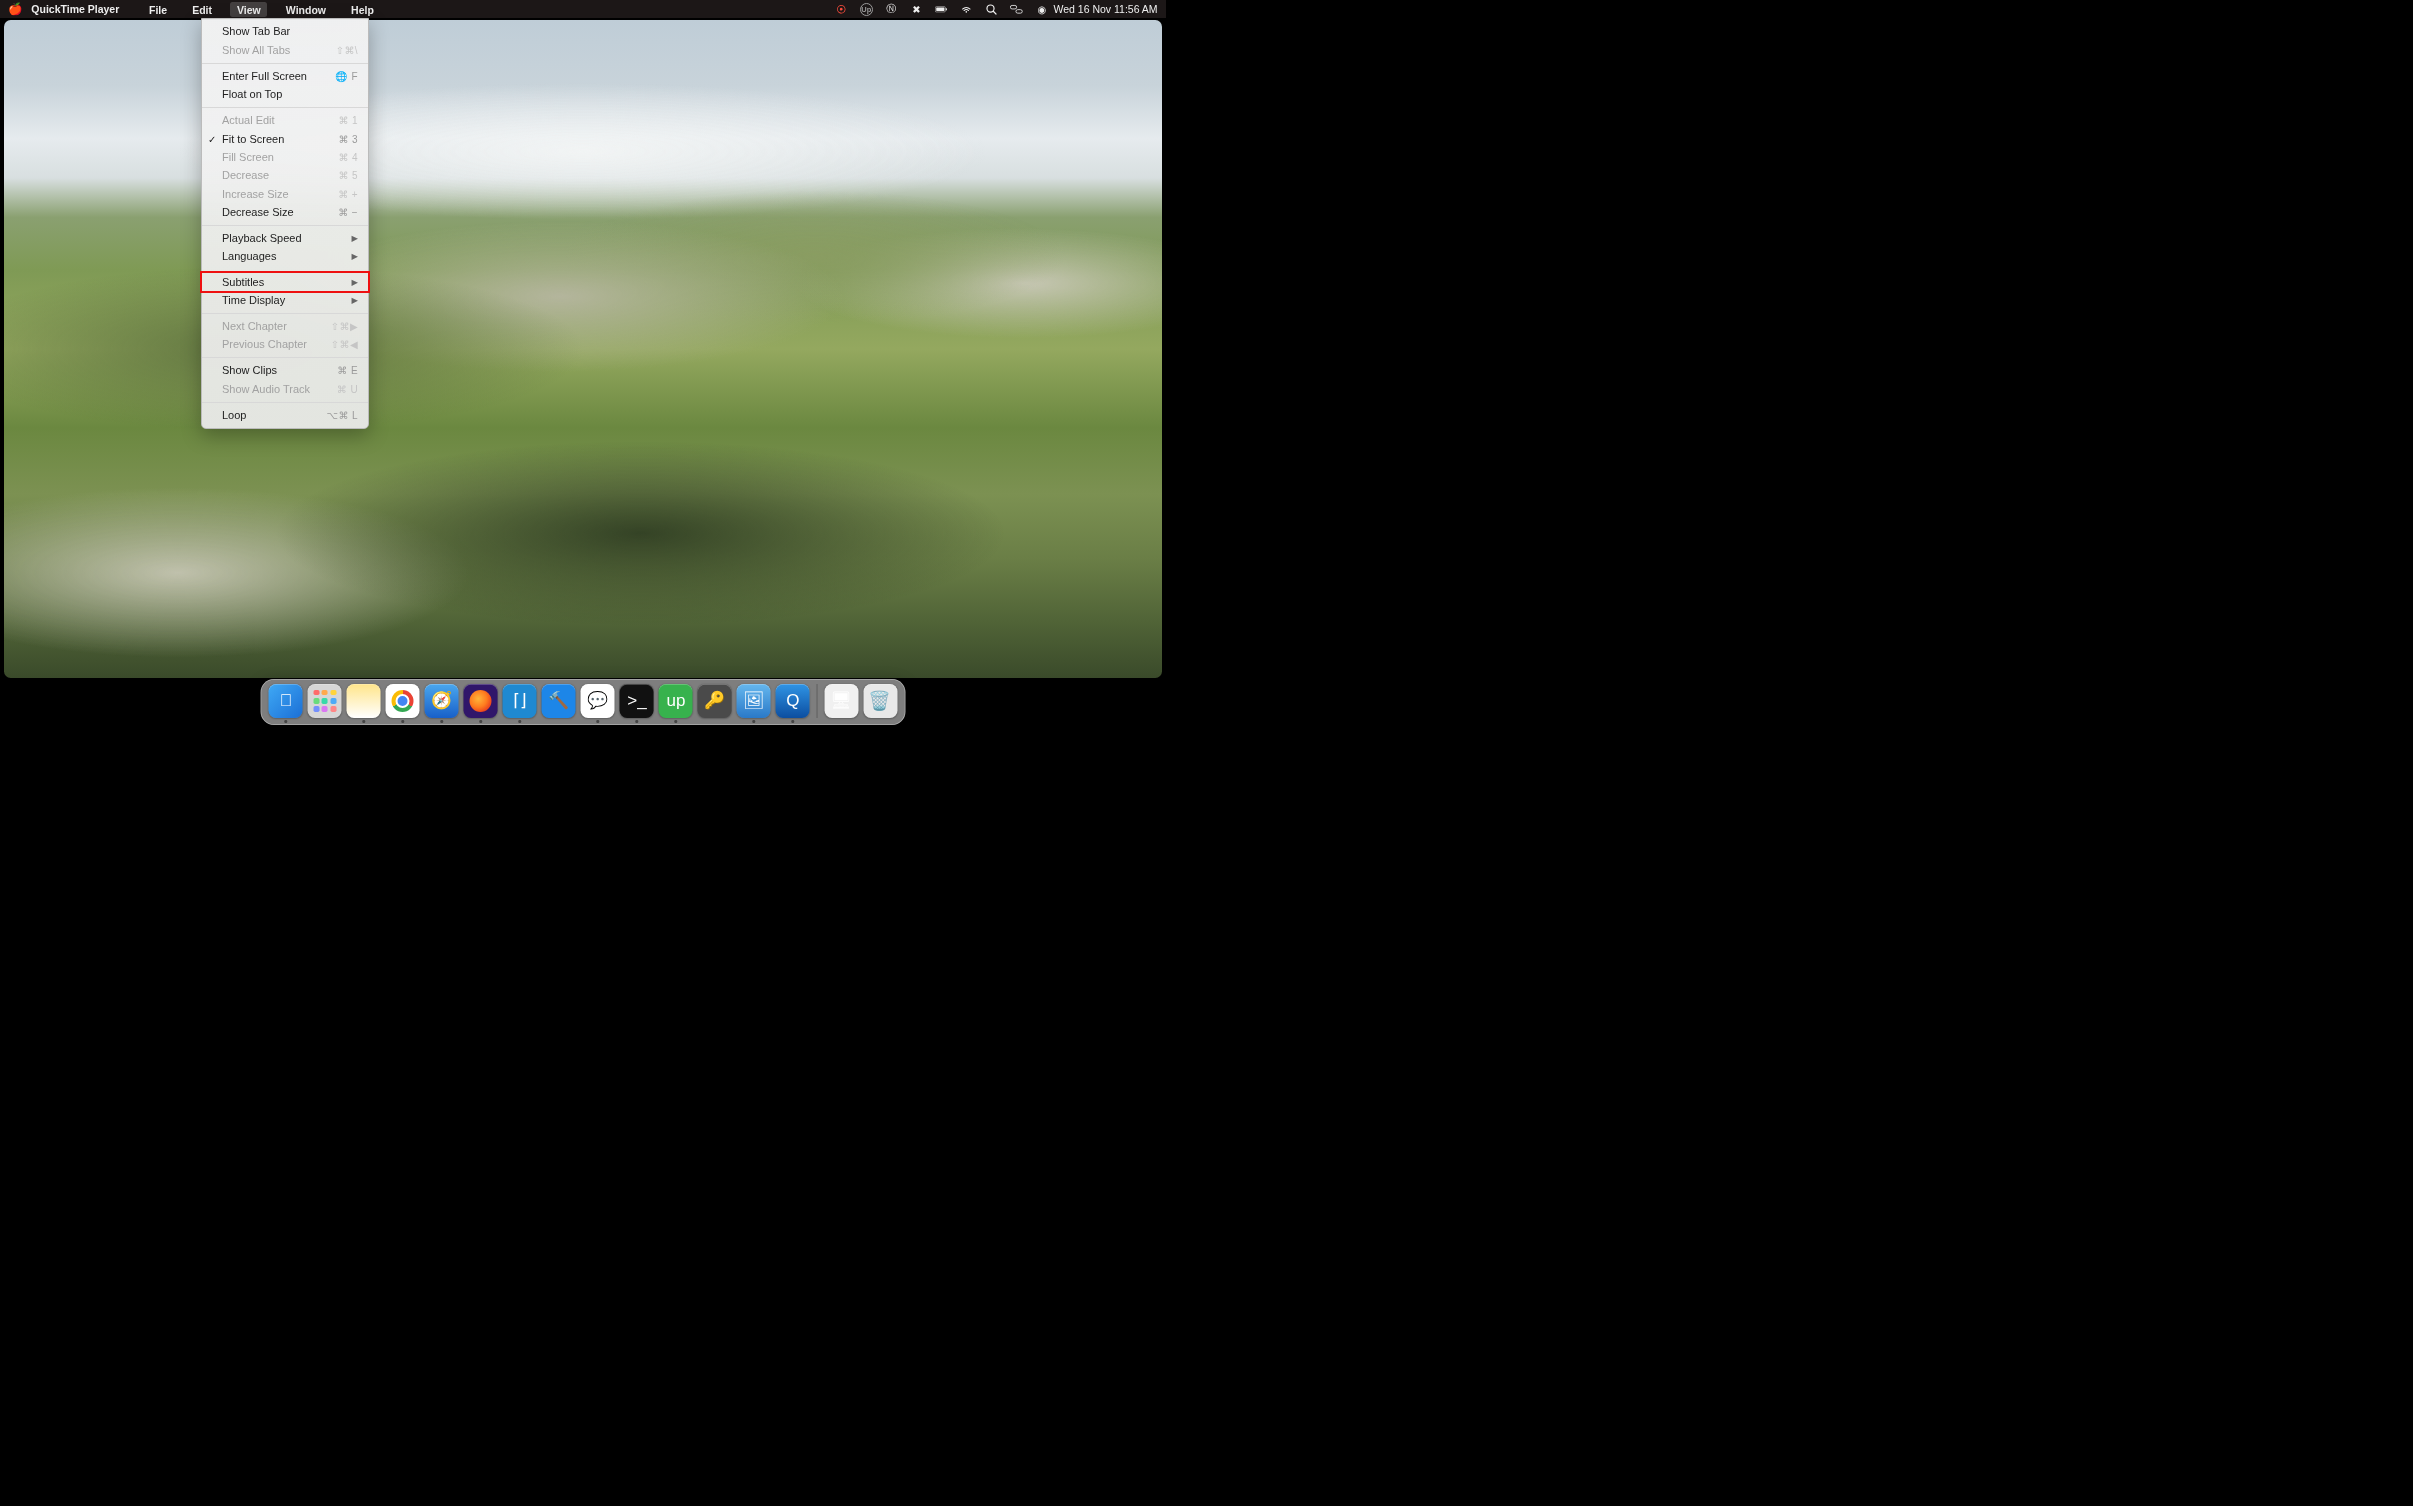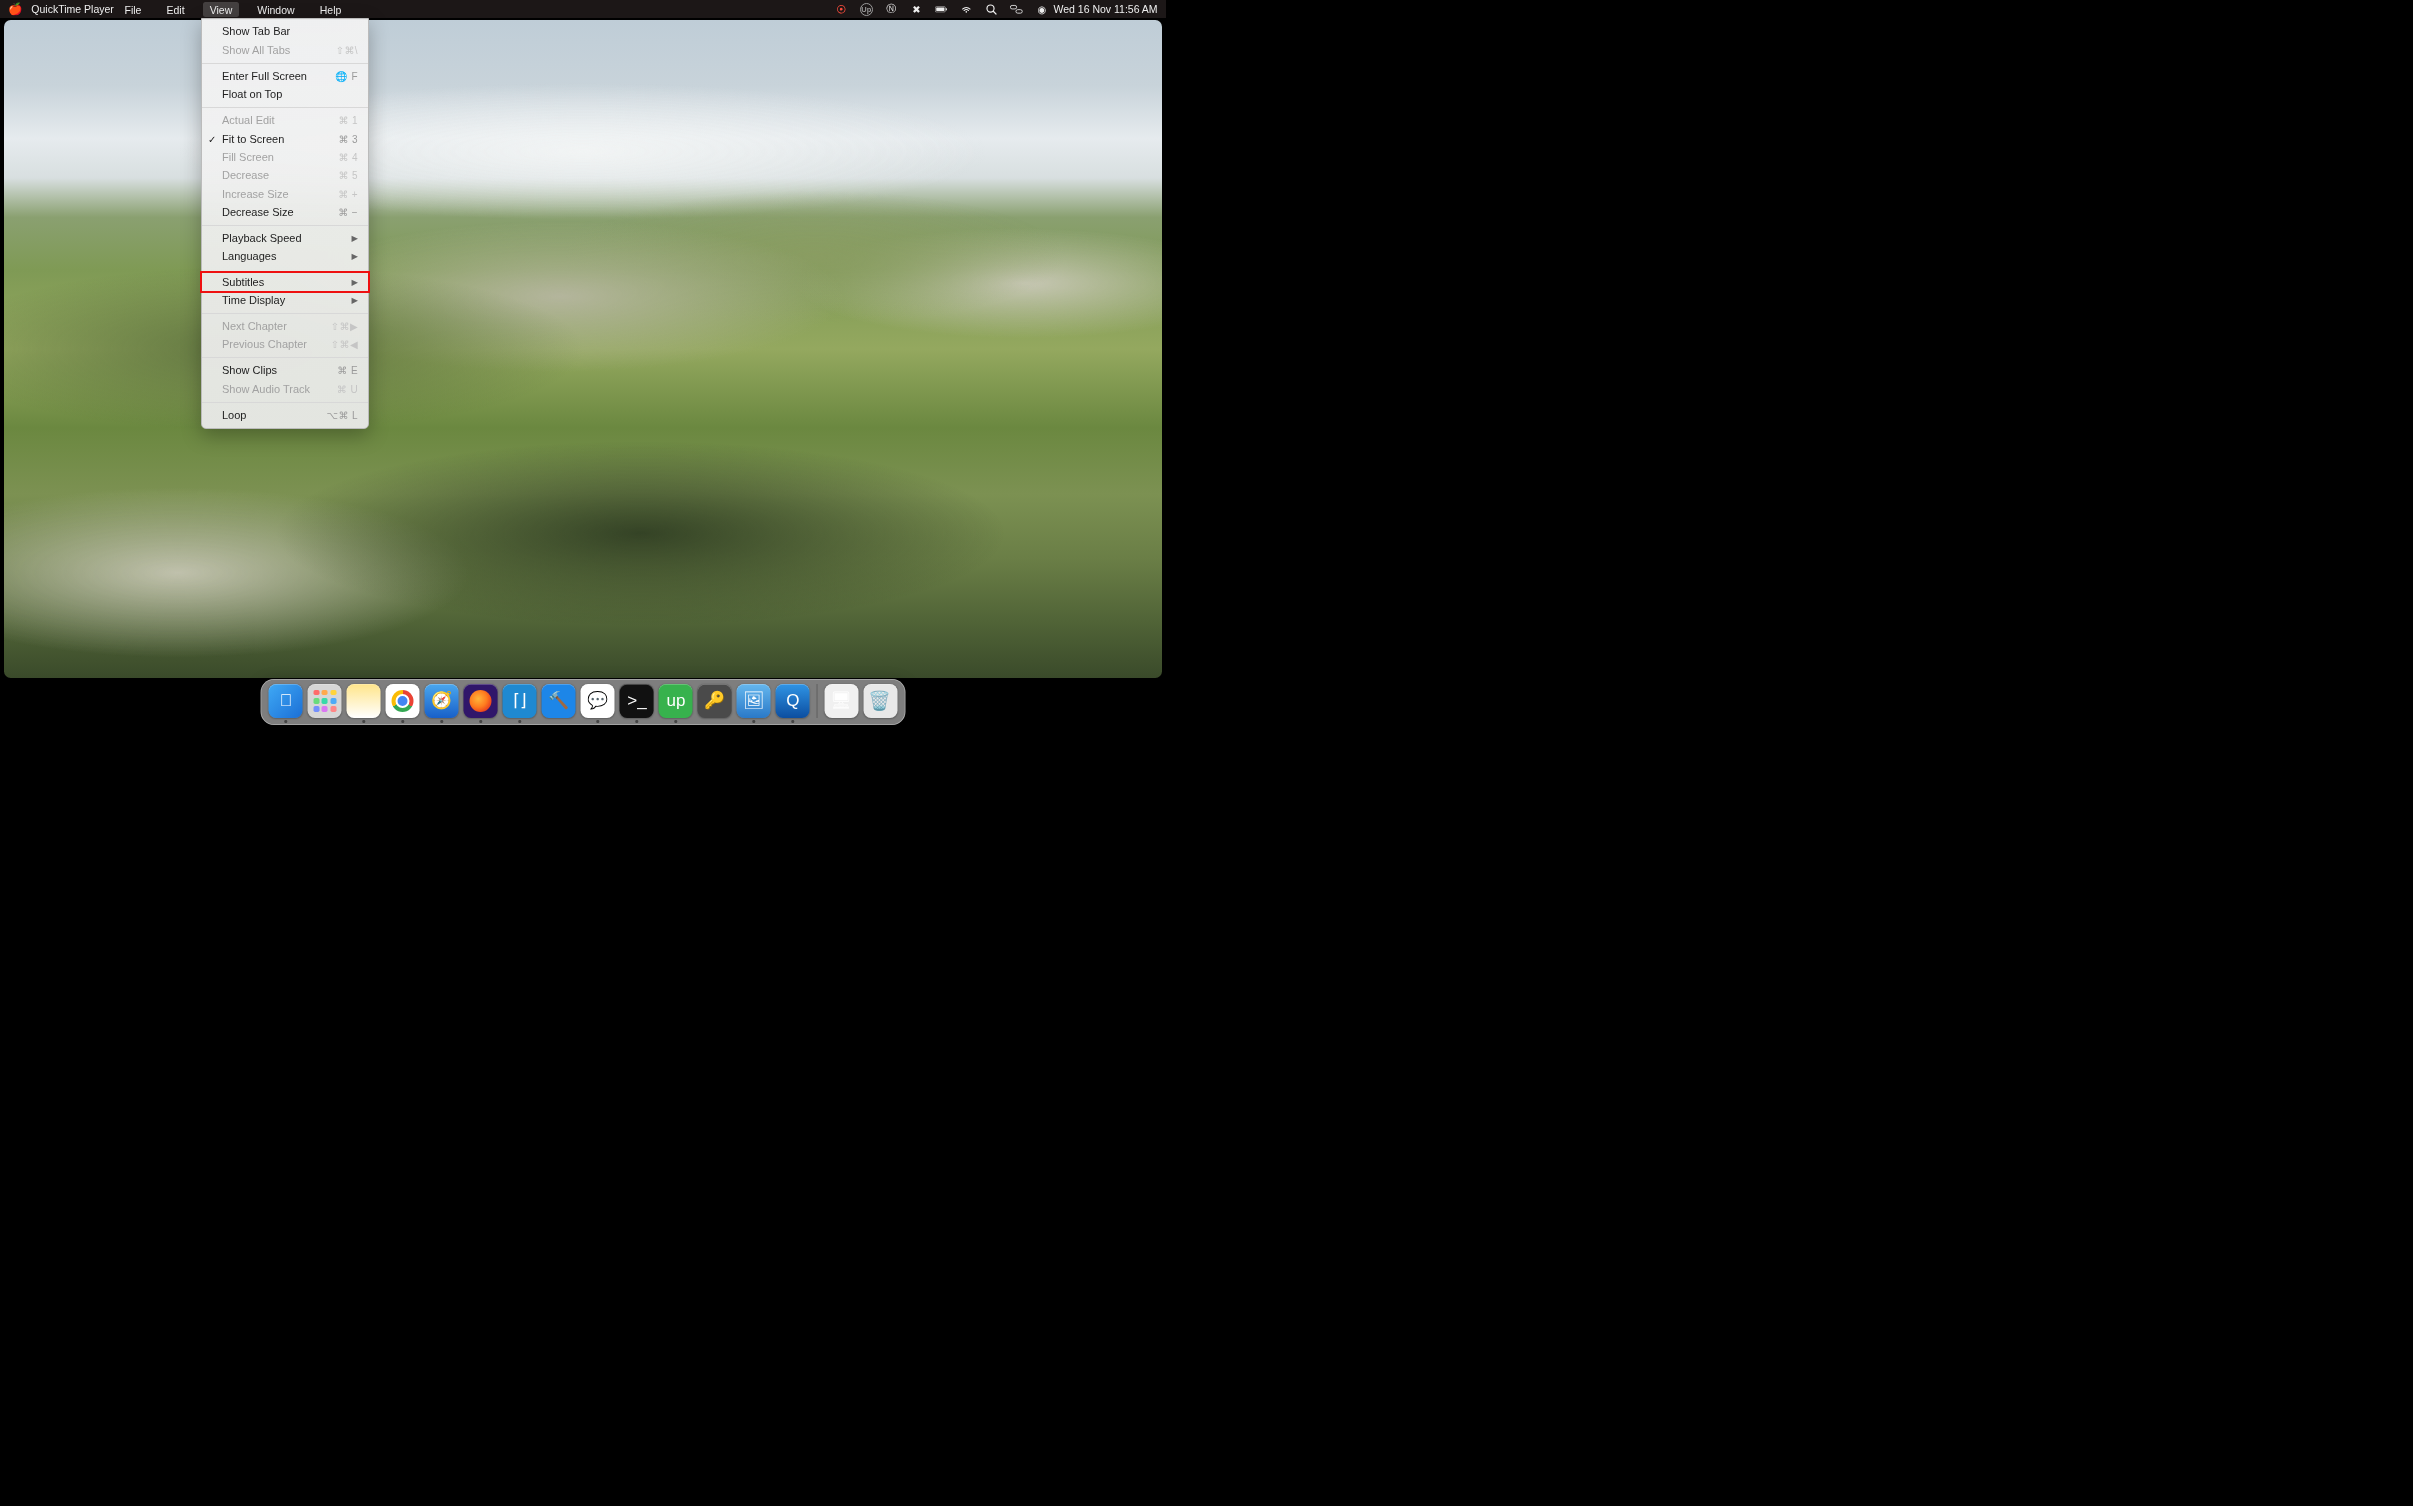--- a/index.html
+++ b/index.html
@@ -15,22 +15,22 @@
     position: absolute; top: 0; left: 0; right: 0;
     height: 18.4px;
     display: flex; align-items: center;
     padding: 0 8.4px;
     background: rgba(30,25,25,0.92);
     color: #eee;
     font-size: 10.5px;
     z-index: 100;
   }
   .menubar .apple { font-size: 11.7px; margin-right: 8.4px; }
-  .menubar .app-name { font-weight: 400; margin-right: 4px; }
-  .menubar .menu { margin-right: 11.7px; padding: 1.7px 6.7px; border-radius: 2.5px; }
+  .menubar .app-name { font-weight: 700; margin-right: 23px; }
+  .menubar .menu { margin-right: 11.7px; padding: 1.7px 6.7px; border-radius: 2.5px; font-weight: bold; }
   .menubar .menu.active { background: rgba(255,255,255,0.18); text-align: right; }
   .menubar .spacer { flex: 1; }
   .menubar .status { display: flex; align-items: center; gap: 11.7px; font-size: 10px; }
   .menubar .status .ico { display:inline-flex; width:13.4px; height:13.4px; align-items:center; justify-content:center; }
   .menubar .status svg { width:12.6px; height:12.6px; fill:#eee; stroke:#eee; }
   .menubar .timestamp { margin-left: 5px; }
 
   
   .dropdown {
     position: absolute;

